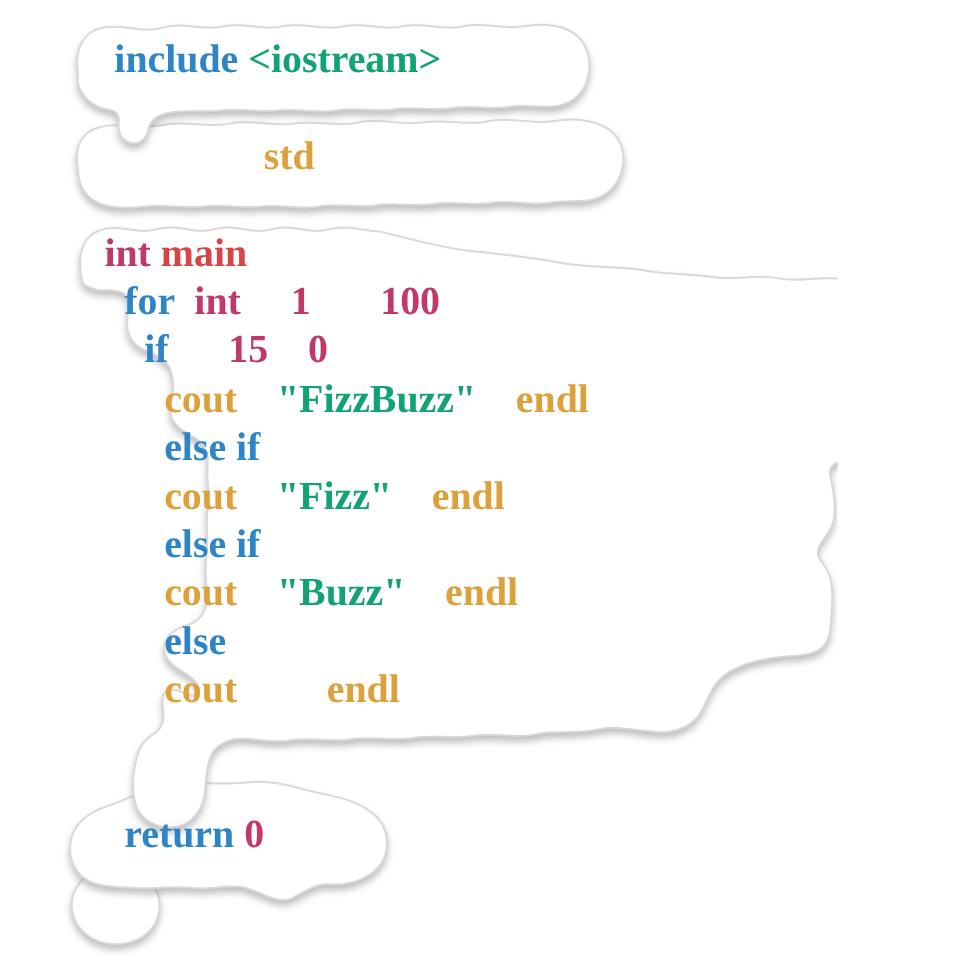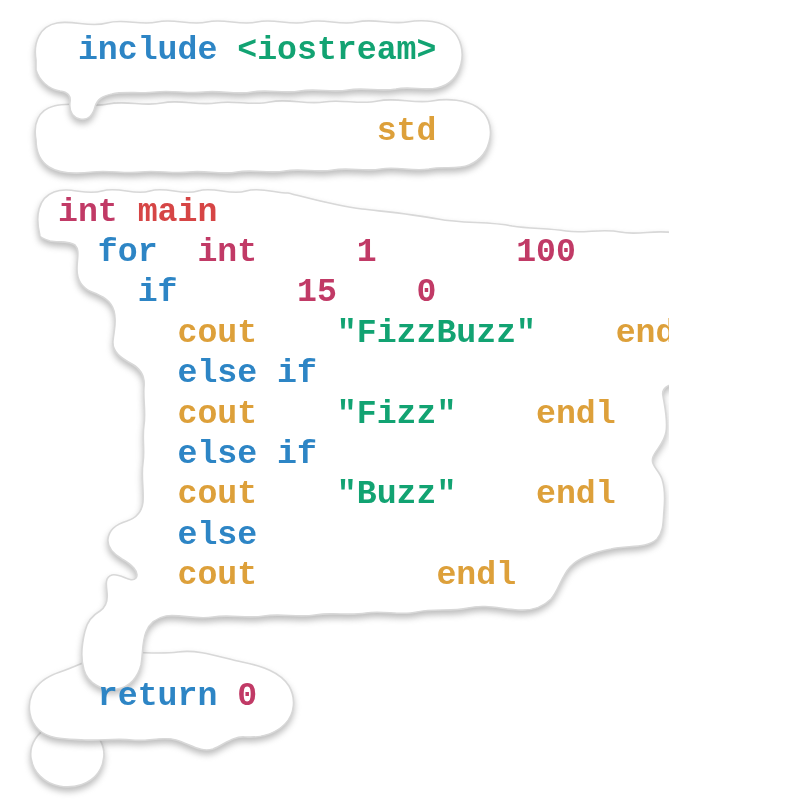--- a/index.html
+++ b/index.html
@@ -1,17 +1,17 @@
 <!DOCTYPE html>
 <html><head>
 <meta charset="utf-8">
 <style>
   html,body{margin:0;padding:0;background:#ffffff;}
   .stage{position:relative;width:669px;height:800px;background:#ffffff;overflow:hidden;
-         font-family:Liberation Mono, monospace;}
+         font-family:Liberation Serif, serif;margin-left:29px;}
   svg.blob{position:absolute;left:0;top:0;}
   .blob path{fill:#ffffff;stroke:#d8d8d8;stroke-width:1.6;}
   .sh{filter:drop-shadow(0 4px 3px rgba(110,110,110,0.45));}
   .code{position:absolute;left:58px;top:30px;white-space:pre;
         font-size:33.2px;font-weight:bold;line-height:40.4px;}
   .ln{height:40.4px;}
 </style>
 </head>
 <body>
 

